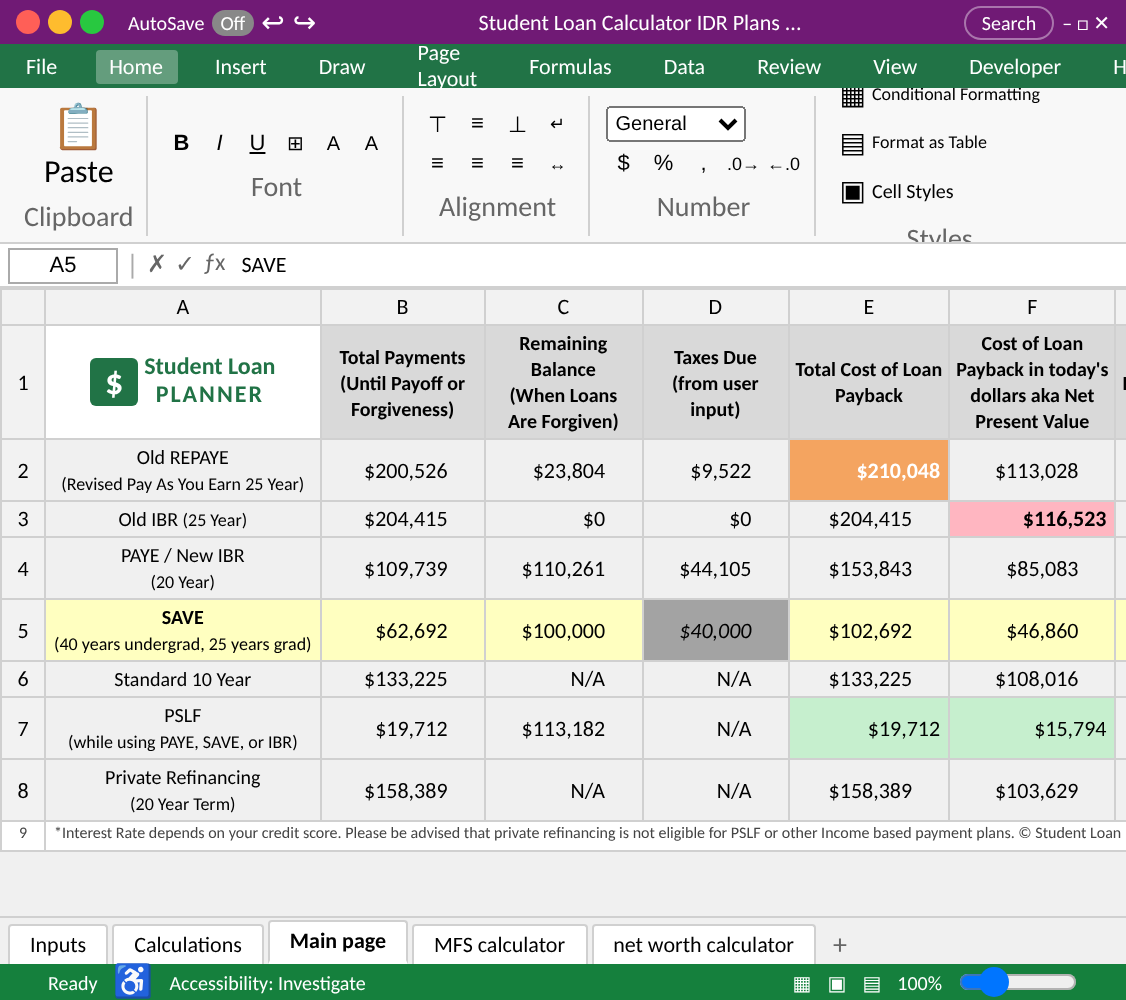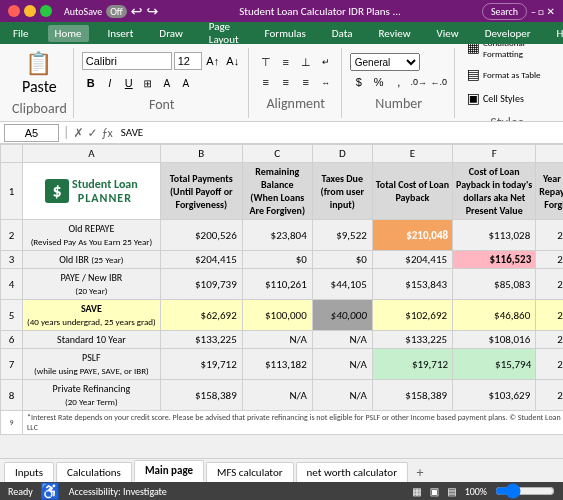--- a/index.html
+++ b/index.html
@@ -187,21 +187,21 @@
       background: #d9d9d9;
       font-weight: bold;
       text-align: center;
       font-size: 10px;
       vertical-align: middle;
       line-height: 1.3;
       padding: 2px 3px;
     }
     .data-cell {
       text-align: right;
-      padding: 2px 5px;
+      padding: 2px 18px;
     }
     .label-cell {
       text-align: center;
       font-size: 10px;
       vertical-align: middle;
       padding: 2px 4px;
     }
 
     
     .row-save { background: #ffffc0; }
@@ -239,27 +239,27 @@
       display: flex;
       align-items: center;
       justify-content: center;
       cursor: pointer;
       font-size: 14px;
       color: #666;
     }
 
     
     .status-bar {
-      background: #404040;
+      background: #15803d;
       color: white;
       height: 18px;
       display: flex;
       align-items: center;
       justify-content: space-between;
-      padding: 0 8px;
+      padding: 0 24px;
       font-size: 10px;
     }
     .status-left, .status-right { display: flex; align-items: center; gap: 8px; }
 
     
     .footnote-row td {
       font-size: 8px;
       color: #444;
       background: white;
       white-space: normal;
@@ -308,26 +308,20 @@
 
   <div class="ribbon-group">
     <div class="ribbon-btn">
       <span style="font-size:22px;">📋</span>
       <span style="font-size:16px;">Paste</span>
     </div>
     <span class="ribbon-group-label">Clipboard</span>
   </div>
 
   <div style="border-right:1px solid #d0d0d0; padding:2px 6px; height:70px; display:flex; flex-direction:column; justify-content:center; gap:2px;">
-    <div class="font-selector">
-      <input class="font-name-box" value="Calibri" style="">
-      <input class="font-size-box" value="12" style="">
-      <button class="small-btn" style="font-size:11px;">A↑</button>
-      <button class="small-btn" style="font-size:11px;">A↓</button>
-    </div>
     <div class="font-btns ribbon-row">
       <button class="small-btn bold">B</button>
       <button class="small-btn italic">I</button>
       <button class="small-btn underline">U</button>
       <button class="small-btn" style="font-size:10px;">⊞</button>
       <button class="small-btn" style="font-size:10px; position:relative;">A<span style="display:block;height:3px;background:#FFD700;margin-top:-2px;"></span></button>
       <button class="small-btn" style="font-size:10px;">A<span style="display:block;height:3px;background:red;margin-top:-2px;"></span></button>
     </div>
     <span class="ribbon-group-label">Font</span>
   </div>

